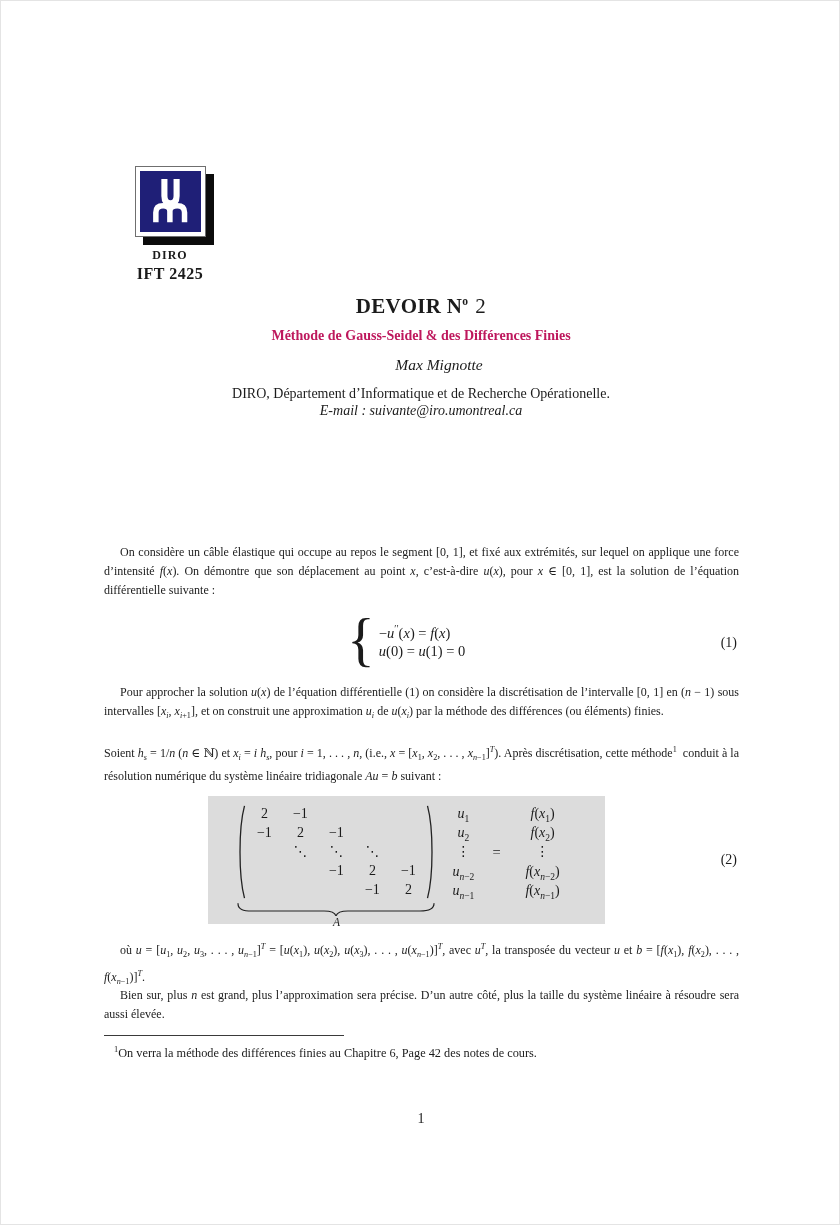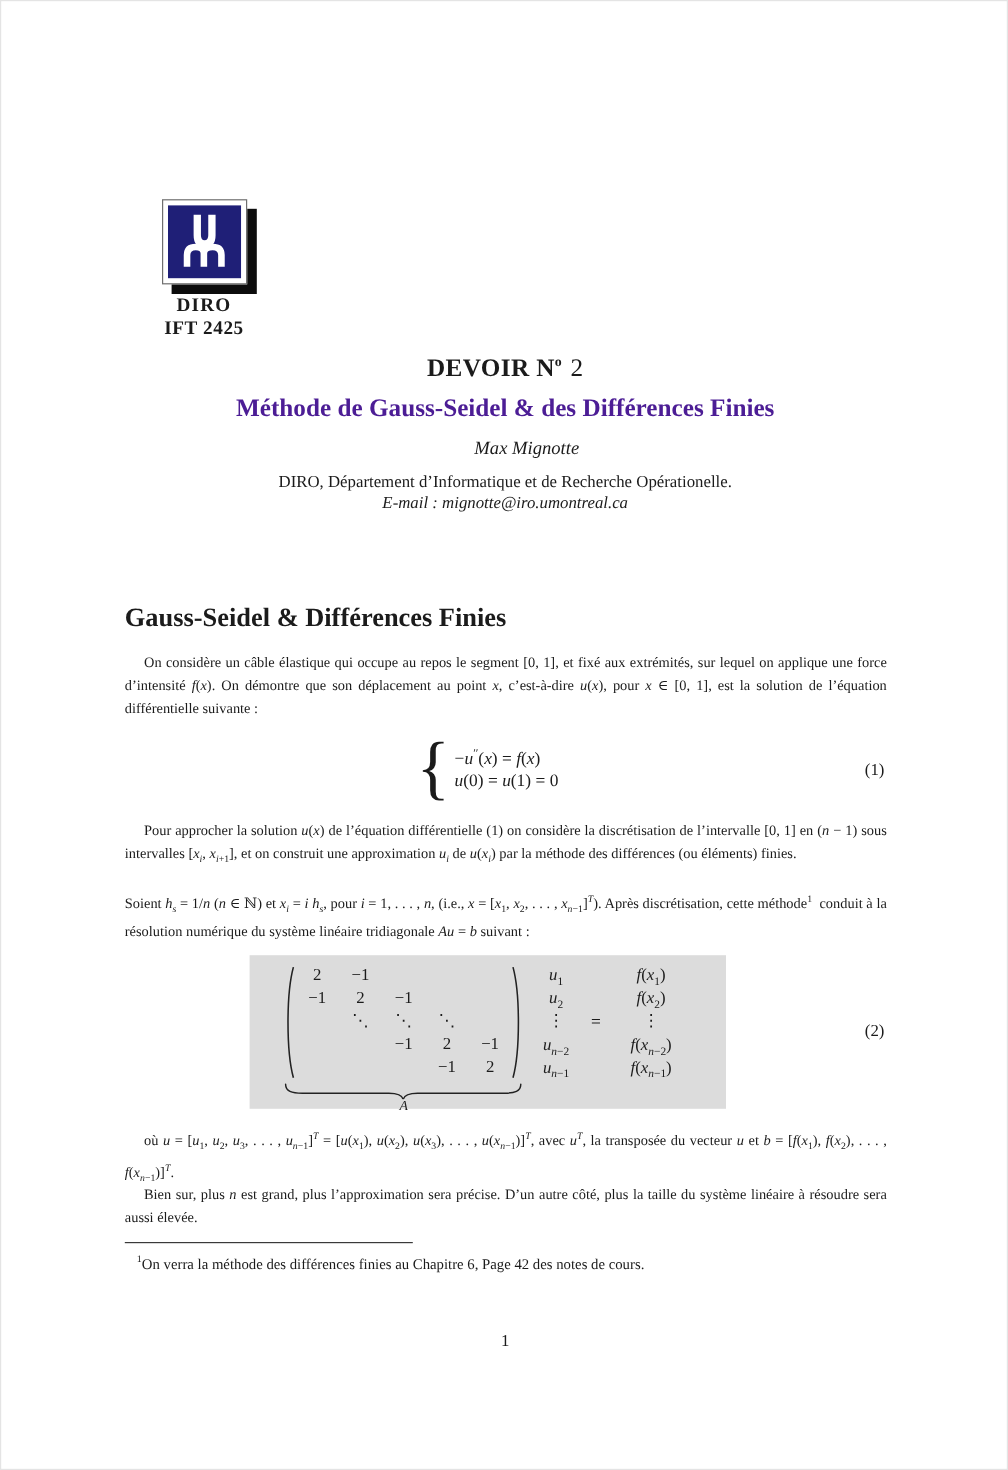--- a/index.html
+++ b/index.html
@@ -12,29 +12,29 @@
   sub{font-size:68%;}
   sup{font-size:68%;}
 
   
   .logo-block{position:absolute;left:124px;top:165px;width:90px;display:flex;flex-direction:column;align-items:center;}
   .logo-frame{
     background:#ffffff;border:1px solid #6f6f6f;padding:4px;
     box-shadow:8px 8px 0 #0c0c0c;line-height:0;
   }
   .logo-square{width:61px;height:61px;display:block;}
-  .logo-dept{margin-top:9px;font-weight:bold;font-size:16px;letter-spacing:1px;line-height:18px;}
+  .logo-dept{margin-top:9px;font-weight:bold;font-size:12px;letter-spacing:1px;line-height:18px;}
   .logo-course{font-weight:bold;font-size:16px;letter-spacing:0.5px;line-height:19px;white-space:nowrap;}
 
   
   .titleblock{position:absolute;left:0;top:293px;width:840px;text-align:center;}
   .doc-title{font-size:21px;font-weight:bold;letter-spacing:0.3px;}
   .doc-title .title-sup{font-size:0.55em;vertical-align:super;}
   .doc-title .title-num{font-weight:400;margin-left:7px;}
-  .doc-subtitle{margin-top:9px;font-size:21px;font-weight:bold;color:#4c1d95;}
+  .doc-subtitle{margin-top:9px;font-size:14px;font-weight:bold;color:#be185d;}
   .doc-author{margin-top:12px;font-size:15.5px;font-style:italic;margin-left:36px;}
   .doc-affil{margin-top:11px;font-size:14px;line-height:17px;}
   .doc-url{font-size:14px;line-height:17px;}
   .doc-email{font-size:14px;line-height:17px;font-style:italic;}
 
   
   .section-heading{position:absolute;left:103px;top:501px;font-size:22px;font-weight:bold;margin:0;}
   .para{position:absolute;left:103px;width:635px;font-size:12px;line-height:19px;text-align:justify;margin:0;}
   .indent{text-indent:16px;}
   .p1{top:542px;}
@@ -96,24 +96,23 @@
     <div class="logo-course">IFT 2425</div>
   </div>
 
   <div class="titleblock">
     <div class="doc-title">
       <span>DEVOIR N</span><span class="title-sup">o</span><span class="title-num">2</span>
     </div>
     <div class="doc-subtitle">Méthode de Gauss-Seidel &amp; des Différences Finies</div>
     <div class="doc-author">Max Mignotte</div>
     <div class="doc-affil">DIRO, Département d’Informatique et de Recherche Opérationelle.</div>
-    <div class="doc-email">E-mail : mignotte@iro.umontreal.ca</div>
-  </div>
-
-  <h1 class="section-heading">Gauss-Seidel &amp; Différences Finies</h1>
+    <div class="doc-email">E-mail : suivante@iro.umontreal.ca</div>
+  </div>
+
 
   <p class="para indent p1">On considère un câble élastique qui occupe au repos le segment [0, 1], et fixé aux extrémités, sur lequel on applique une force d’intensité <i>f</i>(<i>x</i>). On démontre que son déplacement au point <i>x</i>, c’est-à-dire <i>u</i>(<i>x</i>), pour <i>x</i> ∈ [0, 1], est la solution de l’équation différentielle suivante :</p>
 
   <div class="eq1-row">
     <div class="eq1-group">
       <span class="cases-brace">{</span>
       <div class="eq1-lines">
         <div>−<i>u</i><sup>′′</sup>(<i>x</i>) = <i>f</i>(<i>x</i>)</div>
         <div><i>u</i>(0) = <i>u</i>(1) = 0</div>
       </div>

